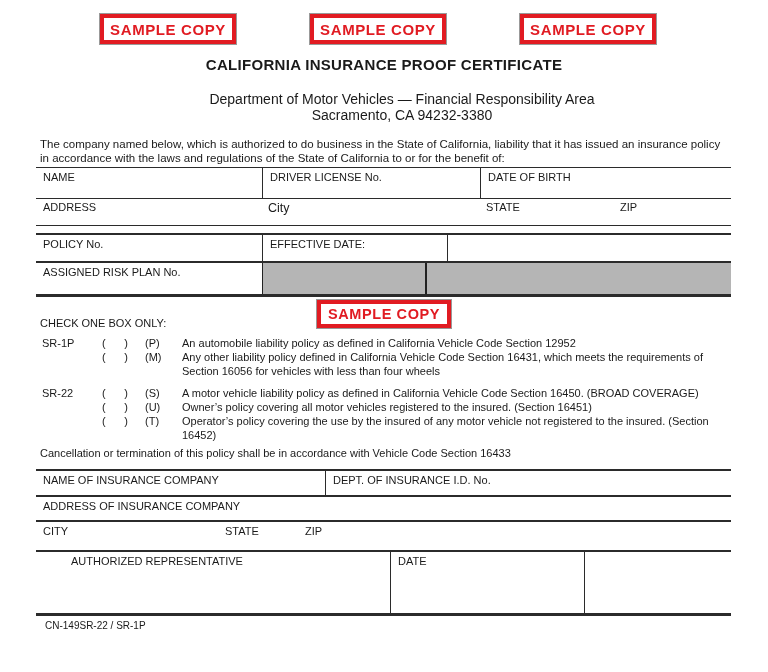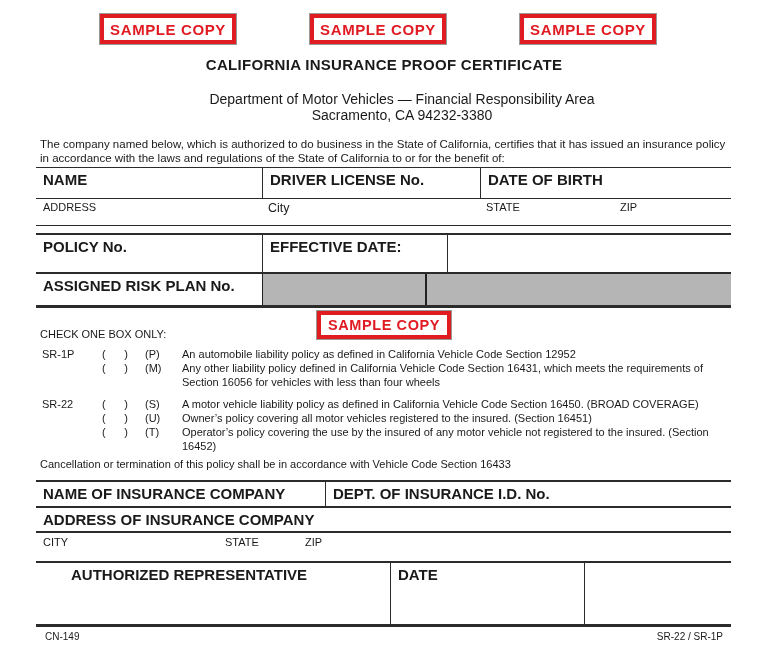--- a/index.html
+++ b/index.html
@@ -23,33 +23,33 @@
   }
 
   
   .title { text-align:center; font-weight:bold; font-size:15px; letter-spacing:.3px; margin-top:12px; }
   .addr { text-align:center; font-size:14px; line-height:15.5px; margin-top:19px;padding-left:36px; }
 
   
   .intro { font-size:11.5px; line-height:13.5px; margin:15px 0 2px 4px; width:691px; }
 
   
-  .cell-label { font-size:15px; padding:3px 0 0 7px;font-weight:bold; }
+  .cell-label { font-size:11px; padding:3px 0 0 7px; }
   .vline-l { border-left:1px solid #2b2b2b; }
 
   
   .t1 { border-top:1px solid #2b2b2b; border-bottom:1px solid #2b2b2b; }
   .t1 .r1 { display:grid; grid-template-columns:226px 218px 251px; height:31px; border-bottom:1px solid #2b2b2b; }
   .t1 .r2 { position:relative; height:26px; }
   .t1 .r2 span { position:absolute; top:2px; font-size:11px; }
   .lab-city { font-size:12.5px !important; }
 
   
   .t2 { margin-top:7px; border-top:2px solid #2b2b2b; border-bottom:3px solid #2b2b2b; }
-  .t2 .r1 { display:grid; grid-template-columns:226px 185px 1fr; height:39px; border-bottom:2px solid #2b2b2b; }
+  .t2 .r1 { display:grid; grid-template-columns:226px 185px 1fr; height:28px; border-bottom:2px solid #2b2b2b; }
   .t2 .r2 { display:grid; grid-template-columns:226px 163px 1fr; height:31px; }
   .shaded { background:var(--gray); }
   .shade-a { border-left:1px solid #222; }
   .shade-b { border-left:2px solid #222; }
 
   
   .check-head { position:relative; height:30px; margin-top:3px; }
   .check-instr { position:absolute; left:4px; bottom:1px; font-size:11px; }
   .stamp-mid { position:absolute; left:281px; top:0; width:134px; height:28px; font-size:14.5px; }
 
@@ -64,42 +64,42 @@
   .t3 .r1 { display:grid; grid-template-columns:289px 1fr; height:26px; border-bottom:2px solid #2b2b2b; }
   .t3 .r2 { height:25px; border-bottom:2px solid #2b2b2b; }
   .t3 .r3 { position:relative; height:28px; }
   .t3 .r3 span { position:absolute; top:3px; font-size:11px; }
 
   
   .t4 { border-top:2px solid #2b2b2b; border-bottom:3px solid #2b2b2b; }
   .t4 .r1 { display:grid; grid-template-columns:326px 194px 1fr; height:61px;margin-left:28px; }
 
   
-  .footer { display:flex; justify-content:space-between; font-size:10px; margin:4px 8px 0 9px; }
+  .footer { display:flex; font-size:10px; margin:4px 8px 0 9px; }
 </style>
 </head>
 <body>
 
 <div class="page" style="--red:#e11b22; --gray:#b5b5b5;">
 
   <div class="stamp-row">
     <div class="stamp">SAMPLE COPY</div>
     <div class="stamp">SAMPLE COPY</div>
     <div class="stamp">SAMPLE COPY</div>
   </div>
 
   <div class="title">CALIFORNIA INSURANCE PROOF CERTIFICATE</div>
   <div class="addr">
     <div>Department of Motor Vehicles — Financial Responsibility Area</div>
     <div>Sacramento, CA 94232-3380</div>
   </div>
 
   <div class="content">
 
-    <div class="intro">The company named below, which is authorized to do business in the State of California, certifies that it has issued an insurance policy in accordance with the laws and regulations of the State of California to or for the benefit of:</div>
+    <div class="intro">The company named below, which is authorized to do business in the State of California, liability that it has issued an insurance policy in accordance with the laws and regulations of the State of California to or for the benefit of:</div>
 
     <div class="t1">
       <div class="r1">
         <div class="cell-label">NAME</div>
         <div class="cell-label vline-l">DRIVER LICENSE No.</div>
         <div class="cell-label vline-l">DATE OF BIRTH</div>
       </div>
       <div class="r2">
         <span style="left:7px">ADDRESS</span>
         <span style="left:232px" class="lab-city">City</span>

